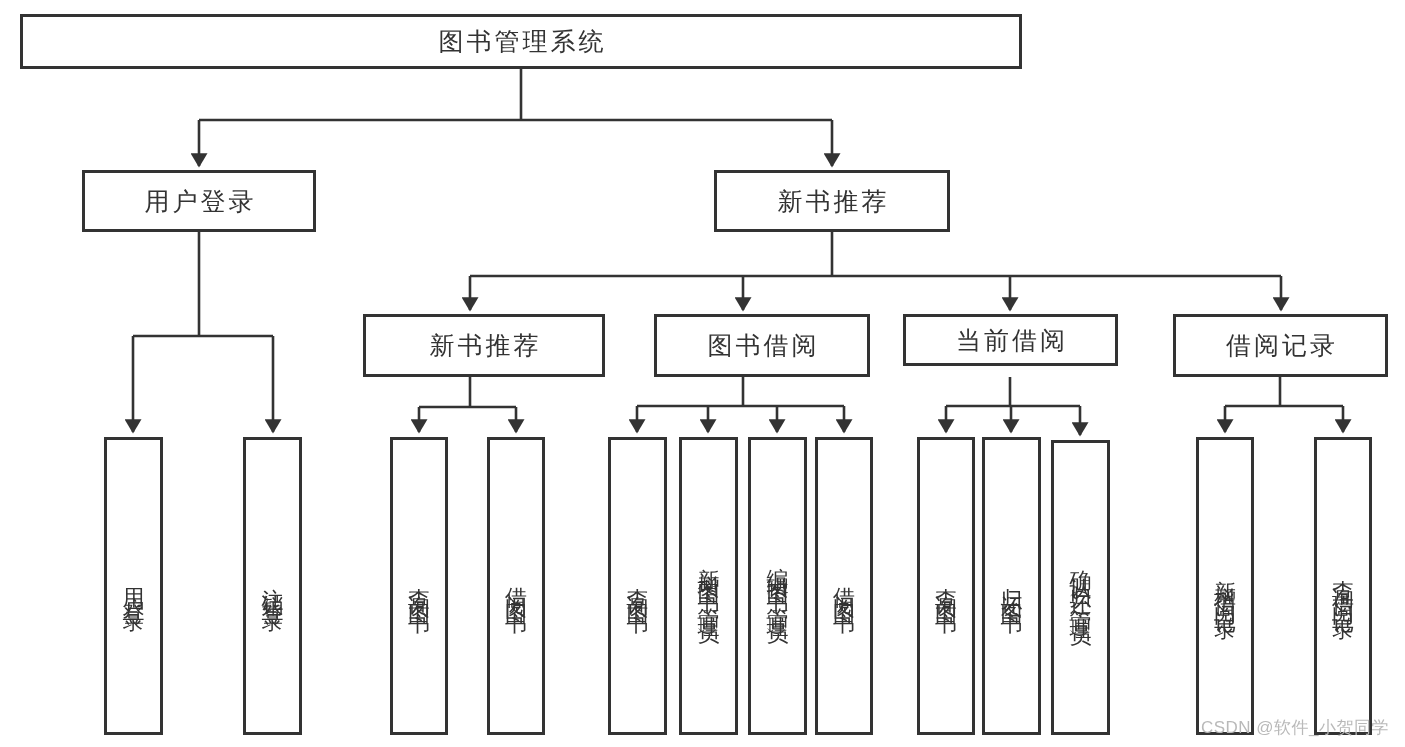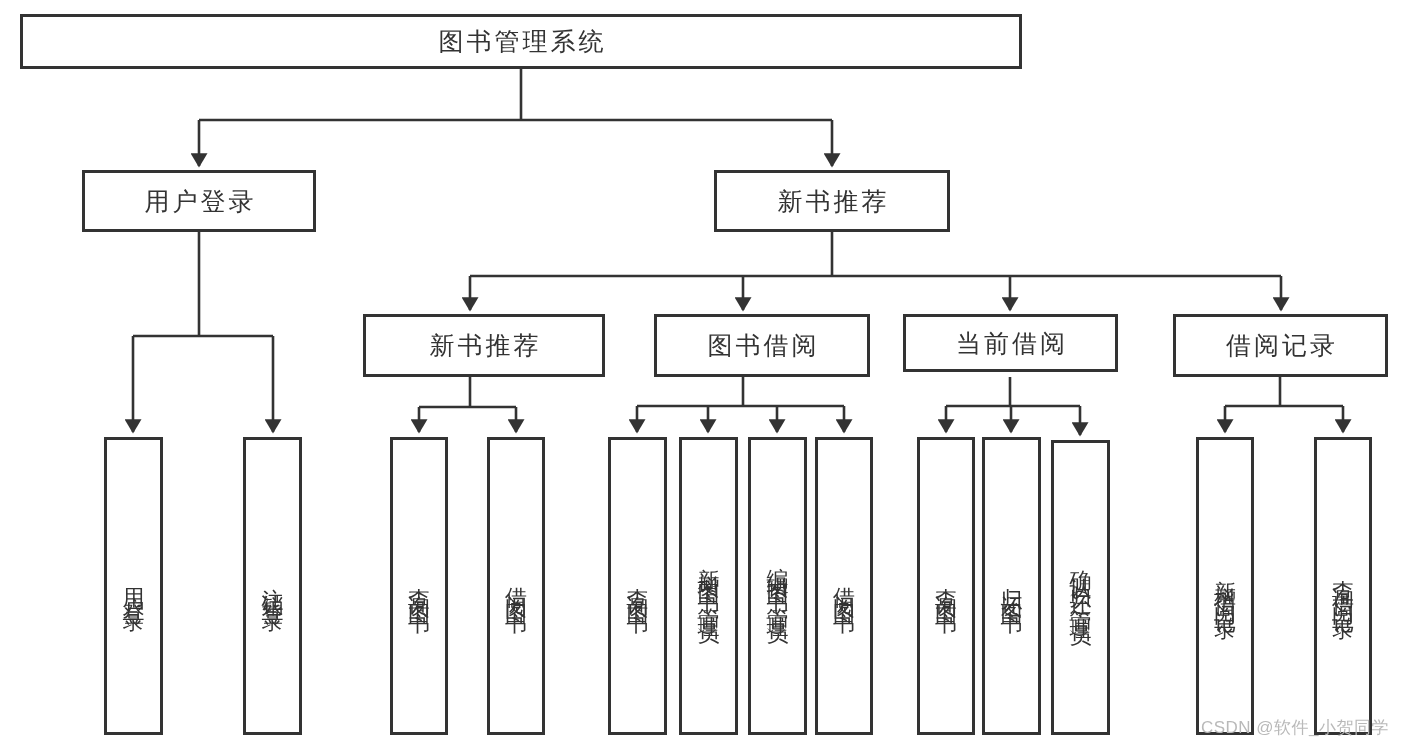--- a/index.html
+++ b/index.html
@@ -126,21 +126,21 @@
   <div class="box" style="left:714px; top:170px; width:236px; height:62px;">
     <span class="h-label">新书推荐</span>
   </div>
 
   <div class="box" style="left:363px; top:314px; width:242px; height:63px;">
     <span class="h-label">新书推荐</span>
   </div>
   <div class="box" style="left:654px; top:314px; width:216px; height:63px;">
     <span class="h-label">图书借阅</span>
   </div>
-  <div class="box" style="left:903px; top:314px; width:215px; height:58px;">
+  <div class="box" style="left:903px; top:314px; width:215px; height:52px;">
     <span class="h-label">当前借阅</span>
   </div>
   <div class="box" style="left:1173px; top:314px; width:215px; height:63px;">
     <span class="h-label">借阅记录</span>
   </div>
 
   <div class="box" style="left:104px; top:437px; width:59px; height:298px;">
     <span class="v-label">用户登录</span>
   </div>
   <div class="box" style="left:243px; top:437px; width:59px; height:298px;">

